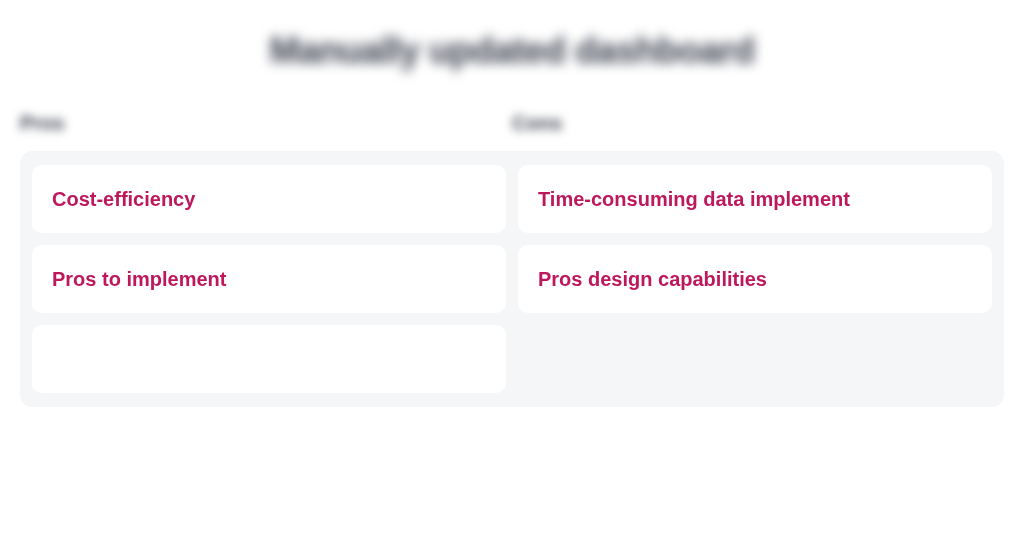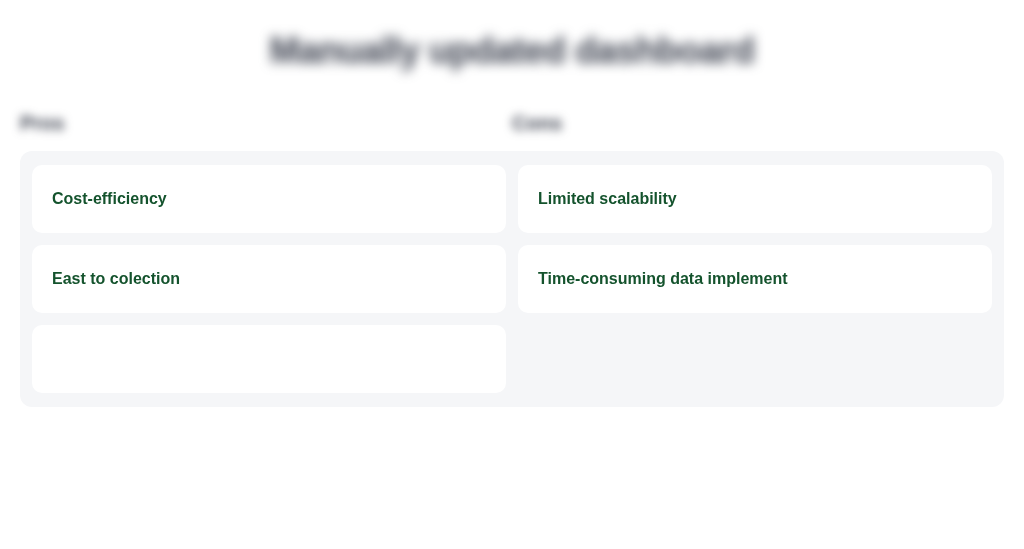--- a/index.html
+++ b/index.html
@@ -48,23 +48,23 @@
     .panel-column {
       flex: 1;
       display: flex;
       flex-direction: column;
       gap: 12px;
     }
     .card {
       background: #ffffff;
       border-radius: 10px;
       padding: 22px 20px;
-      font-size: 16px;
+      font-size: 20px;
       font-weight: 600;
-      color: #14532d;
+      color: #be185d;
       min-height: 68px;
       display: flex;
       align-items: center;
     }
   </style>
 </head>
 <body>
 
 <h1 class="title">Manually updated dashboard</h1>
 
@@ -73,20 +73,20 @@
     <div class="column-header">Pros</div>
   </div>
   <div class="column">
     <div class="column-header">Cons</div>
   </div>
 </div>
 
 <div class="panel">
   <div class="panel-column">
     <div class="card">Cost-efficiency</div>
-    <div class="card">East to colection</div>
+    <div class="card">Pros to implement</div>
     <div class="card"></div>
   </div>
   <div class="panel-column">
-    <div class="card">Limited scalability</div>
     <div class="card">Time-consuming data implement</div>
+    <div class="card">Pros design capabilities</div>
   </div>
 </div>
 
 </body></html>

